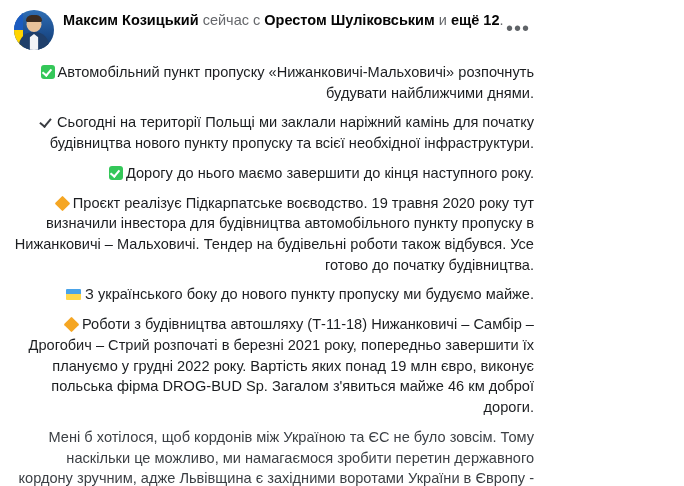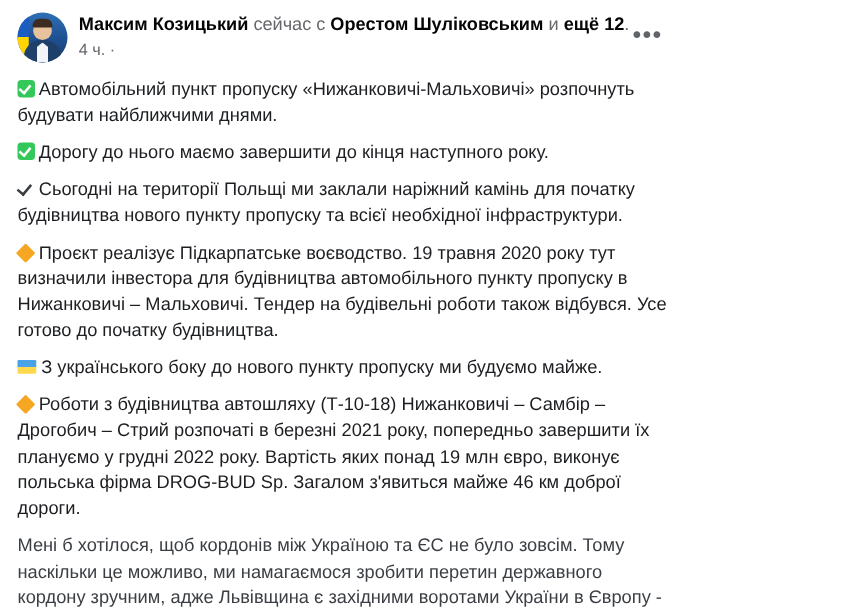--- a/index.html
+++ b/index.html
@@ -122,21 +122,21 @@
   }
   
   .post-body {
     margin-top: 12px;
     font-size: 14.6px;
     line-height: 1.42;
     color: #1c1e21;
   }
   .para {
     margin: 0 0 9px 0;
-    text-align: left;
+    text-align: right;
   }
   .para:last-child { margin-bottom: 0; }
   
   .gm-check {
     display: inline-block;
     width: 14px;
     height: 14px;
     border-radius: 3px;
     background: #34c759;
     position: relative;
@@ -213,54 +213,50 @@
     </div>
 
     <div class="header-text">
       <div class="title-line">
         <span class="name">Максим Козицький</span>
         <span>сейчас с</span>
         <span class="tag">Орестом Шуліковським</span>
         <span>и</span>
         <span class="more">ещё 12</span><span>.</span>
       </div>
-      <div class="meta-line">
-        <span>4 ч.</span>
-        <span>·</span>
-      </div>
     </div>
 
     <div class="dots">•••</div>
   </div>
 
   <div class="post-body">
 
     <p class="para">
       <span class="gm-check"></span><span>Автомобільний пункт пропуску «Нижанковичі-Мальховичі» розпочнуть будувати найближчими днями.</span>
     </p>
 
     <p class="para">
+      <span class="gm-tick"></span><span>Сьогодні на території Польщі ми заклали наріжний камінь для початку будівництва нового пункту пропуску та всієї необхідної інфраструктури.</span>
+    </p>
+
+    <p class="para">
       <span class="gm-check"></span><span>Дорогу до нього маємо завершити до кінця наступного року.</span>
     </p>
 
     <p class="para">
-      <span class="gm-tick"></span><span>Сьогодні на території Польщі ми заклали наріжний камінь для початку будівництва нового пункту пропуску та всієї необхідної інфраструктури.</span>
-    </p>
-
-    <p class="para">
       <span class="gm-diamond"></span><span>Проєкт реалізує Підкарпатське воєводство. 19 травня 2020 року тут визначили інвестора для будівництва автомобільного пункту пропуску  в Нижанковичі – Мальховичі. Тендер на будівельні роботи також відбувся. Усе готово до початку будівництва.</span>
     </p>
 
 
     <p class="para">
       <span class="gm-flag"></span><span>З українського боку до нового пункту пропуску ми будуємо майже.</span>
     </p>
 
     <p class="para">
-      <span class="gm-diamond"></span><span>Роботи з будівництва автошляху (Т-10-18) Нижанковичі – Самбір – Дрогобич – Стрий розпочаті в березні 2021 року, попередньо завершити їх плануємо у грудні 2022 року. Вартість яких понад 19 млн євро, виконує польська фірма DROG-BUD Sp. Загалом з'явиться майже 46 км доброї дороги.</span>
+      <span class="gm-diamond"></span><span>Роботи з будівництва автошляху (Т-11-18) Нижанковичі – Самбір – Дрогобич – Стрий розпочаті в березні 2021 року, попередньо завершити їх плануємо у грудні 2022 року. Вартість яких понад 19 млн євро, виконує польська фірма DROG-BUD Sp. Загалом з'явиться майже 46 км доброї дороги.</span>
     </p>
 
     <p class="para grey-text">
       <span>Мені б хотілося, щоб кордонів між Україною та ЄС не було зовсім. Тому наскільки це можливо, ми намагаємося зробити перетин державного кордону зручним, адже Львівщина є західними воротами України в Європу - і навпаки. Інфраструктура є дуже важливим фактором для співпраці, економіки та туризму.</span>
     </p>
 
   </div>
 </div>
 
 </body></html>

